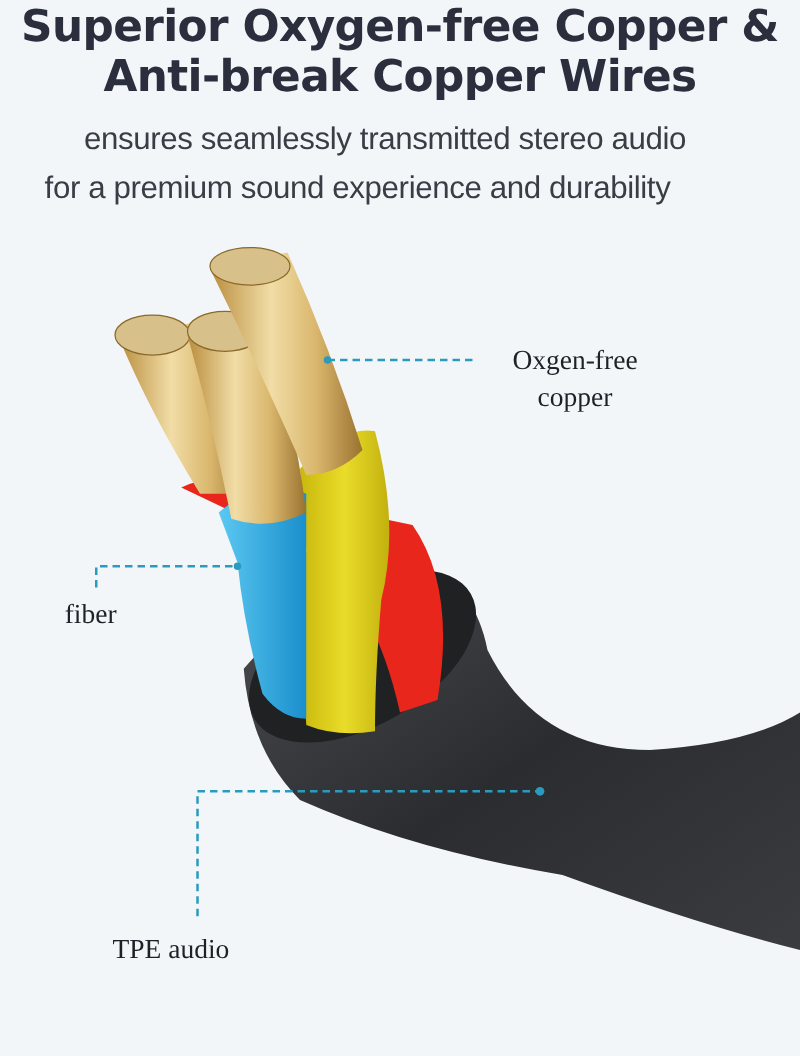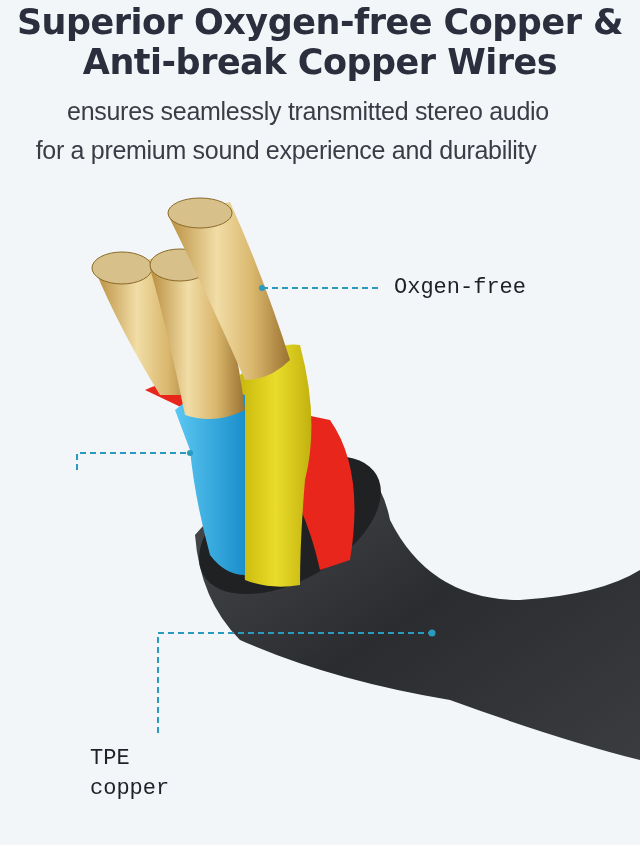--- a/index.html
+++ b/index.html
@@ -1,21 +1,21 @@
 <!DOCTYPE html>
 <html><head>
 <meta charset="utf-8">
 <style>
   html,body{margin:0;padding:0;}
   body{width:640px;height:845px;overflow:hidden;background:#f3f6f8;position:relative;font-family:"Liberation Sans",sans-serif;color:#2a2e3a;}
   .title{position:absolute;left:0;width:640px;text-align:center;font-family:"DejaVu Sans",sans-serif;font-weight:bold;color:#2b2f3d;font-size:35px;letter-spacing:-0.5px;line-height:40px;}
   .t1{top:2px;} .t2{top:42px;}
   .sub{position:absolute;left:0;width:640px;text-align:center;font-family:"Liberation Sans",sans-serif;color:#3a3d45;font-size:25px;letter-spacing:-0.3px;}
   .s1{top:97px;left:-12px;} .s2{top:136px;left:-34px;}
-  .label{position:absolute;font-family:Liberation Mono, monospace;font-size:22px;color:#1e2128;text-align:center;line-height:30px;}
+  .label{position:absolute;font-family:Liberation Serif, serif;font-size:22px;color:#1e2128;text-align:center;line-height:30px;}
   .art{position:absolute;left:0;top:0;width:640px;height:845px;}
 </style>
 </head>
 <body>
 
 <svg class="art" viewBox="0 0 640 845" xmlns="http://www.w3.org/2000/svg">
   <defs>
     <linearGradient id="jk" x1="0" y1="0" x2="1" y2="1">
       <stop offset="0" stop-color="#4a4c50"></stop>
         <stop offset="0.5" stop-color="#2a2c2f"></stop>
@@ -64,18 +64,20 @@
   <circle cx="432" cy="633" r="3.5" fill="#2a9bbf"></circle>
 </svg>
 
 <div class="title t1">Superior Oxygen-free Copper &amp;</div>
 <div class="title t2">Anti-break Copper Wires</div>
 <div class="sub s1">ensures seamlessly transmitted stereo audio</div>
 <div class="sub s2">for a premium sound experience and durability</div>
 
 <div class="label" style="left:385px;top:273px;width:150px;">
   <div>Oxgen-free</div>
+  <div>copper</div>
 </div>
 <div class="label" style="left:0px;top:476px;width:145px;">
+  <div>fiber</div>
 </div>
 <div class="label" style="left:90px;top:744px;width:130px;text-align:left;">
-  <div>TPE copper</div>
+  <div>TPE audio</div>
 </div>
 
 </body></html>

